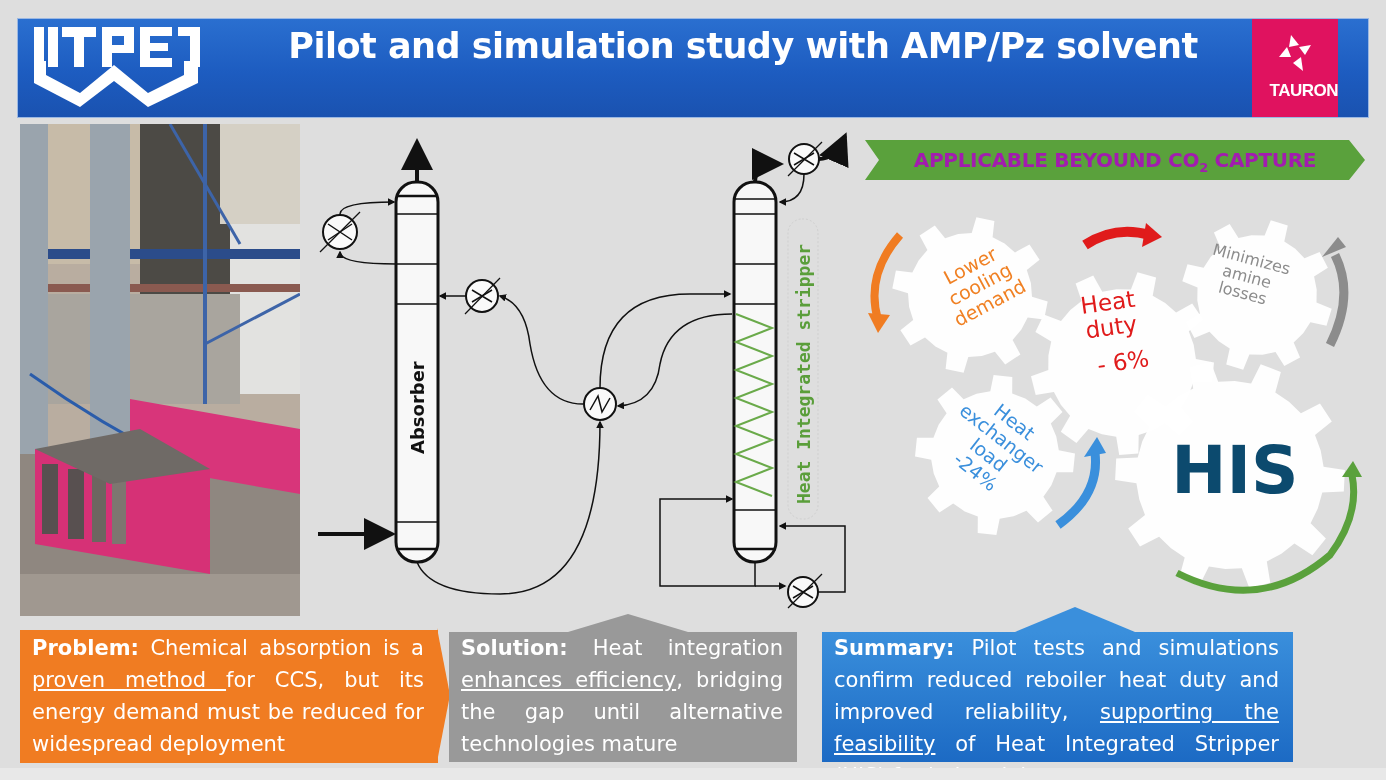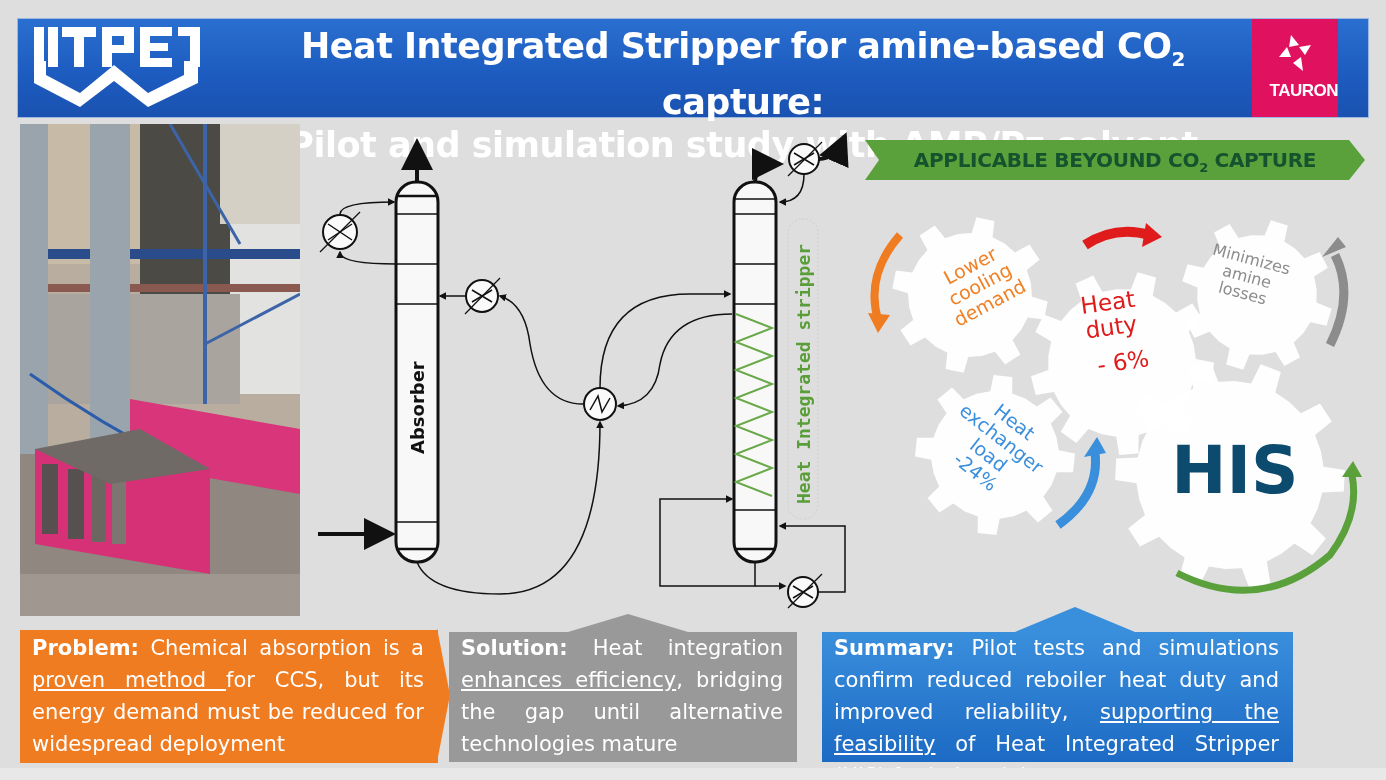--- a/index.html
+++ b/index.html
@@ -8,21 +8,21 @@
   .header { position:absolute; left:17px; top:18px; width:1350px; height:98px; background:linear-gradient(180deg,#2a6fd0 0%, #1d5cc0 55%, #1a52b0 100%); border:1px solid #9bb8e3; }
   .title { position:absolute; left:210px; top:6px; width:1030px; text-align:center; color:#fff; font-size:35px; font-weight:bold; line-height:43px; font-family:"DejaVu Sans", sans-serif; letter-spacing:-0.5px; }
   .title sub { font-size:20px; }
   .logo-left { position:absolute; left:12px; top:6px; width:180px; height:84px; }
   .tauron { position:absolute; left:1234px; top:0px; width:86px; height:98px; background:#e0125f; }
   .tauron .mark { position:absolute; left:25px; top:14px; width:36px; height:40px; }
   .tauron .name { position:absolute; left:0; width:86px; top:62px; text-align:right; color:#fff; font-weight:bold; font-size:17px; letter-spacing:-0.5px; }
   .photo { position:absolute; left:20px; top:124px; width:280px; height:492px; background:#9a958c; overflow:hidden; }
   .diagram { position:absolute; left:300px; top:124px; width:560px; height:490px; }
   .banner { position:absolute; left:865px; top:140px; width:500px; height:40px; }
-  .banner-text { position:absolute; left:865px; top:140px; width:500px; height:52px; line-height:40px; text-align:center; color:#14532d; font-weight:bold; font-size:20px; font-family:"DejaVu Sans", sans-serif; letter-spacing:-0.3px; }
+  .banner-text { position:absolute; left:865px; top:140px; width:500px; height:52px; line-height:40px; text-align:center; color:#a21caf; font-weight:bold; font-size:20px; font-family:"DejaVu Sans", sans-serif; letter-spacing:-0.3px; }
   .gears { position:absolute; left:860px; top:185px; width:526px; height:425px; }
   .gear-text { position:absolute; text-align:center; font-family:"DejaVu Sans", sans-serif; line-height:1.1; }
   .box { position:absolute; color:#fff; font-size:21px; line-height:32px; padding:14px 14px 0 12px; box-sizing:border-box; font-family:"DejaVu Sans", sans-serif; text-align:justify; }
   .box b { font-weight:bold; }
   .box u { text-decoration:underline; }
   .problem { left:20px; top:630px; width:418px; height:133px; background:#f07c22; padding-top:2px; }
   .problem-arrow { position:absolute; left:437px; top:628px; width:0; height:0; border-top:67px solid transparent; border-bottom:67px solid transparent; border-left:13px solid #f07c22; }
   .solution { left:449px; top:632px; width:348px; height:130px; background:#999999; padding-top:0px; }
   .summary { left:822px; top:632px; width:471px; height:130px; background:linear-gradient(180deg,#3a8fdc,#1c6ac4); padding-top:0px; }
   .up-arrow { position:absolute; width:0; height:0; border-left:60px solid transparent; border-right:60px solid transparent; border-bottom:18px solid #999; }
@@ -43,21 +43,20 @@
       <rect x="44" y="2" width="10" height="40"></rect>
       <path d="M72 2 h32 v26 h-22 v14 h-10z M82 11 v9 h12 v-9z" fill-rule="evenodd"></path>
       <path d="M110 2 h32 v9 h-22 v7 h18 v8 h-18 v7 h22 v9 h-32z"></path>
       <path d="M148 2 h22 v40 h-10 v-31 h-12z"></path>
 
       <path d="M4 46 h12 v14 l34 18 l34 -28 l34 28 l36 -18 v-14 h14 v22 l-50 24 l-34 -26 l-34 26 l-46 -24z" transform="translate(0,-10)"></path>
     </g>
     <text x="0" y="0" font-size="0">ITPE</text>
   </svg>
   <div class="title">
-    <div><span>Heat Integrated Stripper for amine-based CO</span><sub>2</sub><span> capture:</span></div>
     <div>Pilot and simulation study with AMP/Pz solvent</div>
   </div>
   <div class="tauron">
     <svg class="mark" viewBox="0 0 36 40">
       <g fill="#fff">
         <path d="M14 2 l8 10 l-10 2z"></path>
         <path d="M34 12 l-6 10 l-6 -8z"></path>
         <path d="M26 38 l-10 -8 l8 -6z"></path>
         <path d="M2 24 l8 -10 l4 10z"></path>
       </g>

